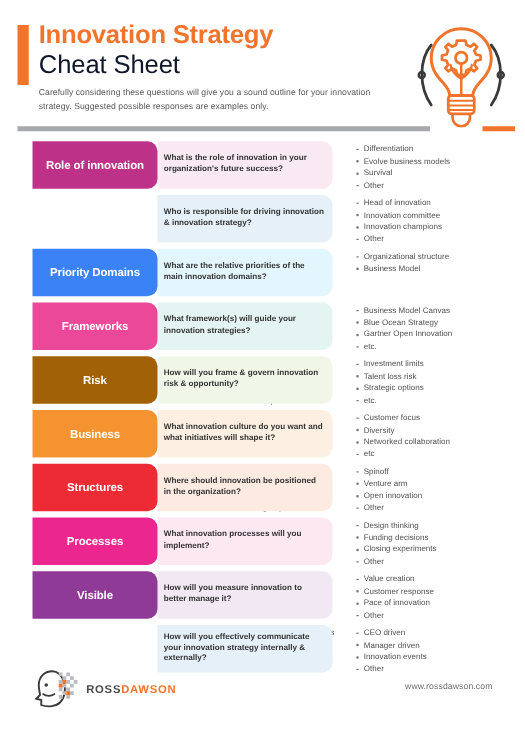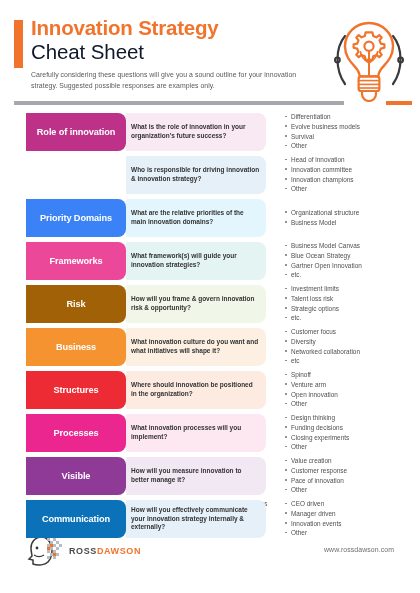--- a/index.html
+++ b/index.html
@@ -39,21 +39,21 @@
   .divider{position:absolute;left:14px;top:101px;height:4px;width:330px;background:#a6a8ab;}
   .divider-orange{position:absolute;left:386px;top:101px;height:4px;width:26px;background:#f1742c;}
 
   
   .rows{position:absolute;left:0;top:113px;width:420px;}
   .row{
     position:relative;
     height:38px;
     margin-bottom:5px;
     display:flex;
-    align-items:flex-end;
+    align-items:flex-start;
   }
   .stripes{width:12px;display:flex;flex-shrink:0;margin-left:14px;}
   .stripes i{display:block;height:100%;}
   .stripes i:nth-child(1){width:3px;}
   .stripes i:nth-child(2){width:3px;}
   .stripes i:nth-child(3){width:3px;}
   .stripes i:nth-child(4){width:3px;}
 
   .cat-wrap{position:relative;flex-shrink:0;width:142px;height:100%;}
   .cat{
@@ -415,23 +415,20 @@
       <div class="row">
         <div class="stripes">
           <i style="background: rgb(211, 228, 242);"></i>
           <i style="background: rgb(156, 195, 226);"></i>
           <i style="background: rgb(77, 153, 207);"></i>
           <i style="background: rgb(11, 114, 185);"></i>
         </div>
         <div class="cat-wrap">
           <div class="q" style="background: rgb(230, 240, 249);">
             <span>How will you effectively communicate your innovation strategy internally &amp; externally?</span>
-          </div>
-          <div class="cat" style="background: rgb(11, 114, 185);">
-            <span>Communication</span>
           </div>
         </div>
         <div class="bullets">
           <div class="bcol">
             <div class="bul">Dedicated innovation comms</div>
             <div class="bul">Integrate into corp comms</div>
           </div>
           <div class="bcol">
             <div class="bul">CEO driven</div>
             <div class="bul">Manager driven</div>

